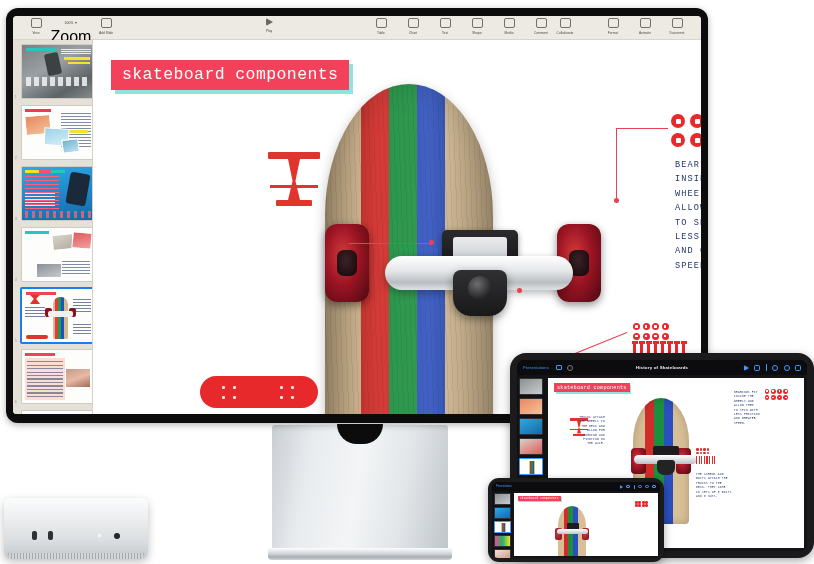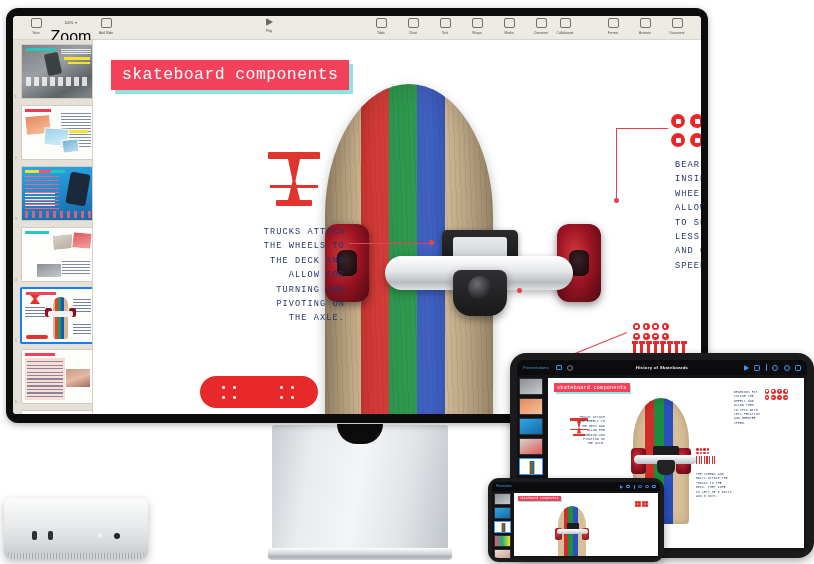--- a/index.html
+++ b/index.html
@@ -656,27 +656,20 @@
             <div class="leader" style="left:256px;top:203px;width:84px;height:1.4px;"></div>
             <div class="dot" style="left:336px;top:200px;"></div>
 
             <div class="leader" style="left:523px;top:88px;width:52px;height:1.4px;"></div>
             <div class="leader" style="left:523px;top:88px;width:1.4px;height:74px;"></div>
             <div class="dot" style="left:521px;top:158px;"></div>
 
             <div class="leader" style="left:430px;top:292px;width:104px;height:1.4px;transform:rotate(-22deg);transform-origin:right center;"></div>
             <div class="dot" style="left:424px;top:248px;"></div>
 
-            <div class="callout c-trucks">TRUCKS ATTACH
-THE WHEELS TO
-THE DECK AND
-ALLOW FOR
-TURNING AND
-PIVOTING ON
-THE AXLE.</div>
             <div class="callout c-bear">BEARINGS FIT
 INSIDE THE
 WHEELS AND
 ALLOW THEM
 TO SPIN WITH
 LESS FRICTION
 AND GREATER
 SPEED.</div>
             <div class="callout c-screw">THE SCREWS AND
 BOLTS ATTACH THE</div>

